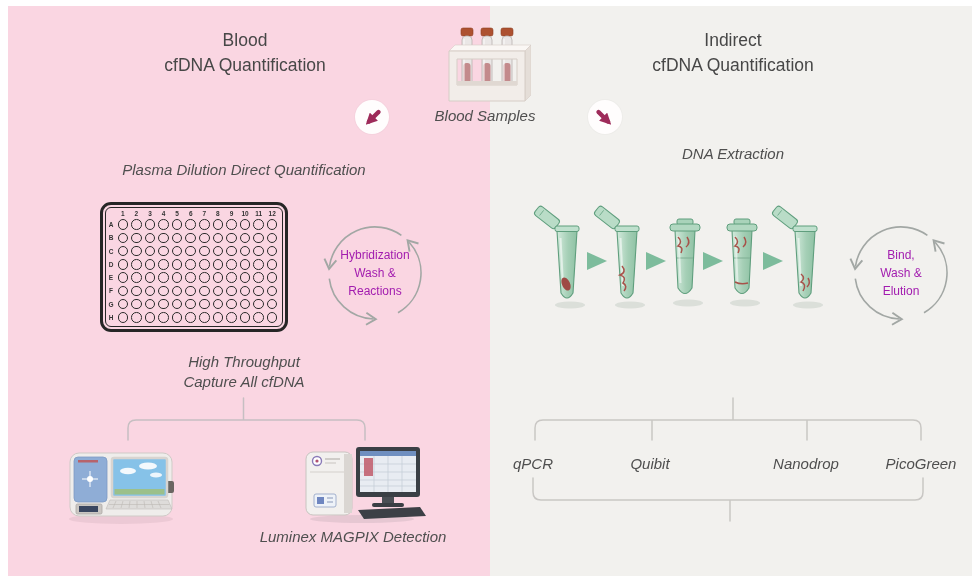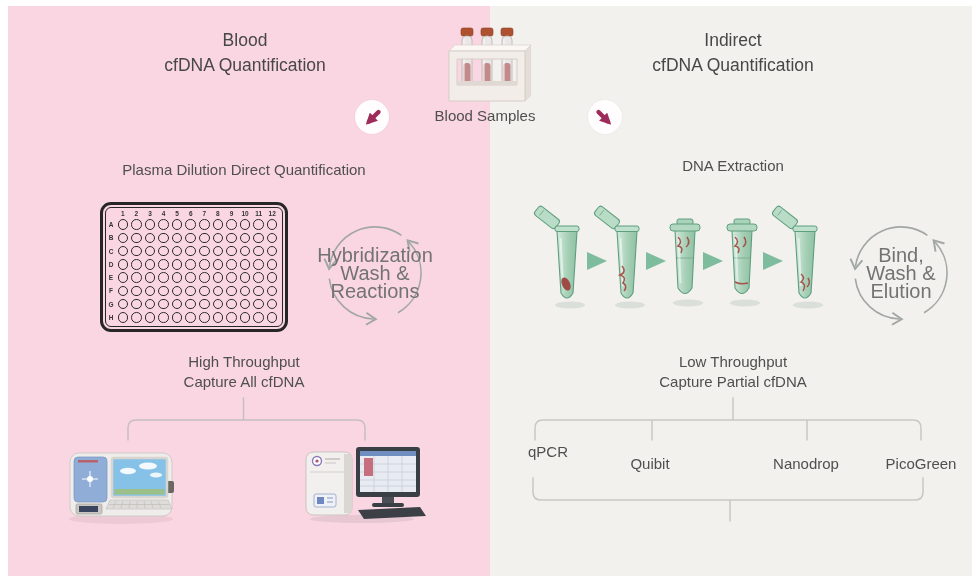--- a/index.html
+++ b/index.html
@@ -1,27 +1,27 @@
 <!DOCTYPE html>
 <html style="--left_bg: #fad6e2; --right_bg: #f2f1ee; --accent: #9e2b5a; --text: #4f4f4f; --connector_line: #c6bfc2; --cycle_arrow: #a2a7a4; --tube_green: #a9ceb8; --tube_stroke: #5f9e7d; --step_arrow_green: #7dbc9c;"><head>
 <meta charset="utf-8">
 <style>
   html,body{margin:0;padding:0;}
   body{width:980px;height:582px;background:#ffffff;font-family:"Liberation Sans", sans-serif;position:relative;overflow:hidden;}
   .canvas{position:absolute;left:0;top:0;width:980px;height:582px;background:#fff;}
   .panel{position:absolute;top:6px;height:570px;}
   .panel-left{left:8px;width:482px;background:var(--left_bg,#fad6e2);}
   .panel-right{left:490px;width:482px;background:var(--right_bg,#f2f1ee);}
-  .lbl{position:absolute;text-align:center;color:var(--text,#4f4f4f);font-size:15px;line-height:19px;}
+  .lbl{position:absolute;text-align:center;color:var(--text,#4f4f4f);font-size:15px;line-height:19px;font-style:italic;}
   .title{position:absolute;text-align:center;color:#474747;font-size:17.5px;line-height:25px;}
   .abs{position:absolute;}
   .circle-badge{position:absolute;width:34px;height:34px;border-radius:50%;background:#fffdfd;box-shadow:0 0 0 1px rgba(0,0,0,0.02);}
   .cycle-wrap{position:absolute;width:126px;height:126px;}
   .cycle-wrap svg{position:absolute;inset:0;}
-  .cycle-text{position:absolute;inset:0;display:flex;flex-direction:column;align-items:center;justify-content:center;font-size:20px;line-height:18px;color:#737373;text-align:center;}
+  .cycle-text{position:absolute;inset:0;display:flex;flex-direction:column;align-items:center;justify-content:center;font-size:12px;line-height:18px;color:#a21caf;text-align:center;}
   
   .plate{position:absolute;left:100px;top:202px;width:188px;height:130px;border:3px solid #262626;border-radius:11px;padding:2px;box-sizing:border-box;}
   .plate-inner{width:100%;height:100%;border:1.2px solid #262626;border-radius:6px;box-sizing:border-box;}
   .pgrid{display:grid;grid-template-columns:10px repeat(12,1fr);grid-template-rows:9px repeat(8,1fr);width:100%;height:100%;padding:1px 3px 2px 0;box-sizing:border-box;}
   .pcell{display:flex;align-items:center;justify-content:center;}
   .pnum,.prow{font-size:6.5px;font-weight:600;color:#333;}
   .well{width:10.5px;height:10.5px;border:1.7px solid #2c2c2c;border-radius:50%;box-sizing:border-box;}
   .line2{white-space:nowrap;}
 </style>
 </head>
@@ -84,21 +84,21 @@
       <defs>
         <marker id="triR" viewBox="0 0 10 10" refX="6" refY="5" markerWidth="2.6" markerHeight="2.6" orient="auto">
             <path d="M0,0 L10,5 L0,10 Z" fill="#9e2b5a"></path>
           </marker>
       </defs>
       <line x1="10.5" y1="12" x2="20" y2="21.5" stroke="#9e2b5a" stroke-width="4.4" stroke-linecap="round" marker-end="url(#triR)"></line>
     </svg>
   </div>
 
   <div class="lbl" style="left:68px;top:160px;width:352px;">Plasma Dilution Direct Quantification</div>
-  <div class="lbl" style="left:633px;top:156px;width:200px;">DNA Extraction</div>
+  <div class="lbl" style="left:633px;top:144px;width:200px;">DNA Extraction</div>
 
   <div class="plate">
     <div class="plate-inner">
       <div class="pgrid">
           <div class="pcell"></div>
           <div class="pcell pnum">1</div>
           <div class="pcell pnum">2</div>
           <div class="pcell pnum">3</div>
           <div class="pcell pnum">4</div>
           <div class="pcell pnum">5</div>
@@ -490,24 +490,20 @@
       <div>Bind,</div>
       <div>Wash &amp;</div>
       <div>Elution</div>
     </div>
   </div>
 
   <div class="lbl" style="left:118px;top:352px;width:252px;line-height:20px;">
     <div>High Throughput</div>
     <div>Capture All cfDNA</div>
   </div>
-  <div class="lbl" style="left:607px;top:352px;width:252px;line-height:20px;">
-    <div>Low Throughput</div>
-    <div>Capture Partial cfDNA</div>
-  </div>
 
   <svg class="abs" style="left:120px;top:396px;" width="255" height="46" viewBox="0 0 255 46">
     <path d="M123.5,2 V24 M8,44 V32 Q8,24 16,24 H237 Q245,24 245,32 V44" fill="none" stroke="#c6bfc2" stroke-width="1.5" stroke-linecap="round"></path>
   </svg>
 
   <svg class="abs" style="left:525px;top:396px;" width="406" height="46" viewBox="0 0 406 46">
     <path d="M208,2 V24 M10,44 V32 Q10,24 18,24 H388 Q396,24 396,32 V44 M127,24 V44 M282,24 V44" fill="none" stroke="#c9c7c4" stroke-width="1.5" stroke-linecap="round"></path>
   </svg>
 
   <svg class="abs" style="left:60px;top:443px;" width="122" height="84" viewBox="0 0 122 84">
@@ -562,22 +558,23 @@
       <line x1="60" y1="20" x2="116" y2="20"></line>
         <line x1="60" y1="28" x2="116" y2="28"></line>
         <line x1="60" y1="36" x2="116" y2="36"></line>
         <line x1="60" y1="42" x2="116" y2="42"></line>
     </g>
     <rect x="64" y="14" width="9" height="18" fill="#c05a6a" opacity="0.85"></rect>
     <rect x="82" y="53" width="12" height="6" fill="#4a4f55"></rect>
     <rect x="72" y="59" width="32" height="4" rx="2" fill="#3a3f45"></rect>
     <polygon points="58,66 120,63 126,72 64,75" fill="#3c4046"></polygon>
   </svg>
-
-  <div class="lbl" style="left:498px;top:442px;width:70px;text-align:right;">qPCR</div>
+  <div class="lbl" style="left:248px;top:527px;width:210px;">Luminex MAGPIX Detection</div>
+
+  <div class="lbl" style="left:498px;top:454px;width:70px;">qPCR</div>
   <div class="lbl" style="left:613px;top:454px;width:74px;text-align:center;">Quibit</div>
   <div class="lbl" style="left:758px;top:454px;width:96px;">Nanodrop</div>
   <div class="lbl" style="left:873px;top:454px;width:96px;">PicoGreen</div>
 
   <svg class="abs" style="left:525px;top:476px;" width="406" height="48" viewBox="0 0 406 48">
     <path d="M8,2 V16 Q8,24 16,24 H390 Q398,24 398,16 V2 M205,24 V45" fill="none" stroke="#c9c7c4" stroke-width="1.5" stroke-linecap="round"></path>
   </svg>
 
 
 </div>

